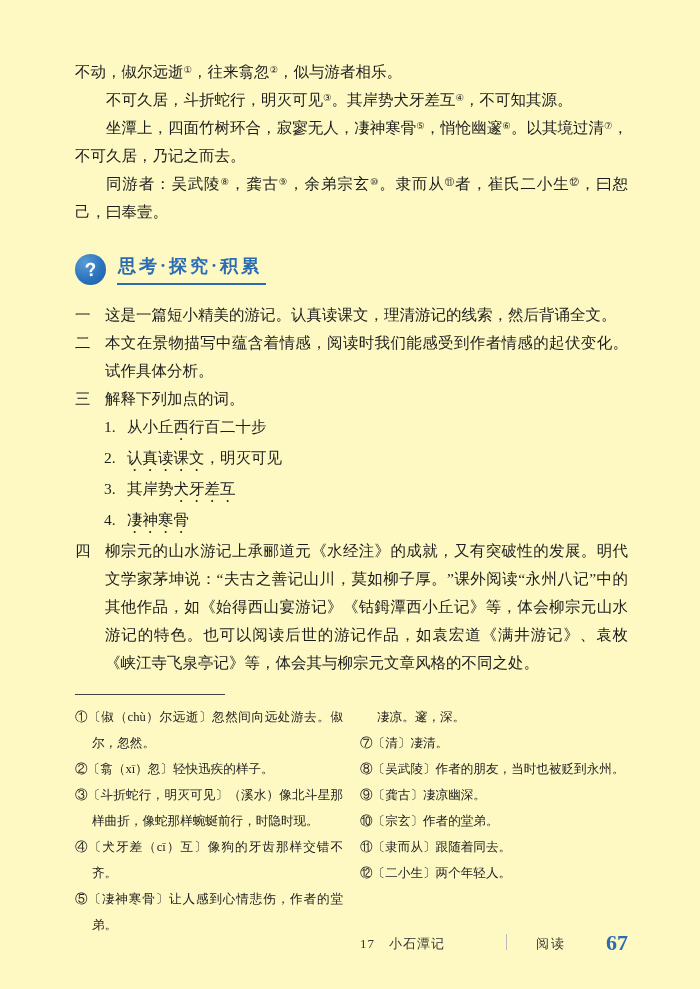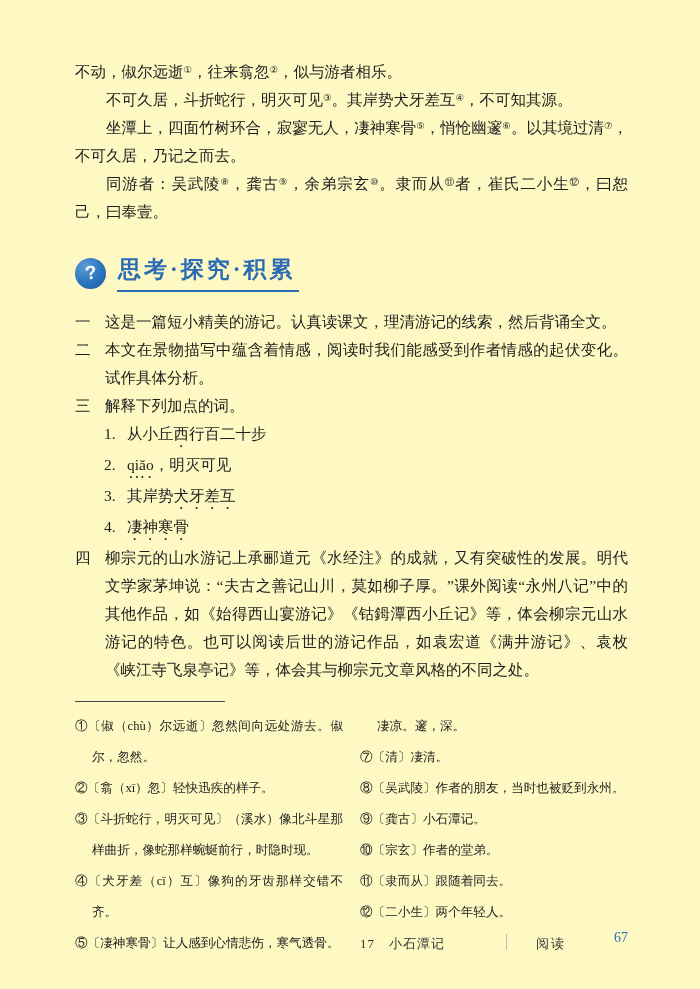--- a/index.html
+++ b/index.html
@@ -20,48 +20,48 @@
   .section-header { display:flex; align-items:center; gap:11px; margin:28px 0 16px 0; }
   .icon-circle {
     width:31px; height:31px; border-radius:50%;
     background:radial-gradient(circle at 32% 28%, #5b9bd5 0%, #2a74be 55%, #1d5a9e 100%);
     color:#ffffff; display:flex; align-items:center; justify-content:center;
     font-family:"Liberation Sans","DejaVu Sans",sans-serif;
     font-weight:bold; font-size:19px; transform:none; flex:0 0 auto;
   }
   .icon-circle span { display:block; transform:rotate(-8deg); }
   .section-title {
-    color:#2b6cb5; font-size:23px; font-weight:bold; letter-spacing:3px;
+    color:#2b6cb5; font-size:18px; font-weight:bold; letter-spacing:3px;
     border-bottom:2px solid #2b6cb5; padding:0 4px 5px 1px;
   }
 
   
   .exercise { display:flex; font-size:15.5px; line-height:28px; }
   .ex-num { flex:0 0 30px; }
   .ex-body { flex:1; text-align:justify; }
   .exercise.subitem { margin-left:29px; }
   .exercise.subitem .ex-num { flex:0 0 23px; }
   .em-dots {
     -webkit-text-emphasis:filled dot #1d1d1d; text-emphasis:filled dot #1d1d1d;
     -webkit-text-emphasis-position:under right; text-emphasis-position:under right;
   }
 
   
   .fn-divider { width:150px; border-top:1.5px solid #444; margin:17px 0 9px 0; }
-  .footnotes { display:flex; gap:17px; font-size:12.6px; line-height:31px; color:#222; }
+  .footnotes { display:flex; gap:17px; font-size:12.6px; line-height:26px; color:#222; }
   .fn-col { width:50%; }
   .fn-entry { padding-left:1.35em; text-indent:-1.35em; text-align:justify; }
   .fn-entry.cont { text-indent:0; }
 
   
   .footer { position:absolute; left:0; right:72px; bottom:36px; height:22px; font-size:13px; color:#333; }
   .footer .lesson { position:absolute; left:360px; top:4px; letter-spacing:1px; }
   .footer .foot-rule { position:absolute; left:506px; top:3px; width:1px; height:16px; background:#bbb; }
   .footer .read-label { position:absolute; right:62px; top:4px; letter-spacing:2px; }
-  .footer .page-num { position:absolute; right:0; top:-1px; color:#2b6cb5; font-size:14px; font-weight:normal; }
+  .footer .page-num { position:absolute; right:0; top:-1px; color:#2b6cb5; font-size:22px; font-weight:bold; }
 </style>
 </head>
 <body>
 
 <div class="page">
   <div class="content">
 
     <div>
         <div class="para"><span>不动，俶尔远逝</span><span class="sup">①</span><span>，往来翕忽</span><span class="sup">②</span><span>，似与游者相乐。</span></div>
         <div class="para indent"><span>不可久居，斗折蛇行，明灭可见</span><span class="sup">③</span><span>。其岸势犬牙差互</span><span class="sup">④</span><span>，不可知其源。</span></div>
@@ -88,21 +88,21 @@
         <div class="exercise">
           <div class="ex-num">三</div>
           <div class="ex-body"><span>解释下列加点的词。</span></div>
         </div>
         <div class="exercise subitem">
           <div class="ex-num">1.</div>
           <div class="ex-body"><span>从小丘</span><span class="em-dots">西</span><span>行百二十步</span></div>
         </div>
         <div class="exercise subitem">
           <div class="ex-num">2.</div>
-          <div class="ex-body"><span class="em-dots">qiǎo</span><span>，明灭可见</span></div>
+          <div class="ex-body"><span class="em-dots">认真读课文</span><span>，明灭可见</span></div>
         </div>
         <div class="exercise subitem">
           <div class="ex-num">3.</div>
           <div class="ex-body"><span>其岸势</span><span class="em-dots">犬牙差互</span></div>
         </div>
         <div class="exercise subitem">
           <div class="ex-num">4.</div>
           <div class="ex-body"><span class="em-dots">凄神寒骨</span></div>
         </div>
         <div class="exercise">
@@ -112,27 +112,27 @@
       </div>
 
     <div class="fn-divider"></div>
 
     <div class="footnotes">
       <div class="fn-col">
           <div class="fn-entry">①〔俶（chù）尔远逝〕忽然间向远处游去。俶尔，忽然。</div>
           <div class="fn-entry">②〔翕（xī）忽〕轻快迅疾的样子。</div>
           <div class="fn-entry">③〔斗折蛇行，明灭可见〕（溪水）像北斗星那样曲折，像蛇那样蜿蜒前行，时隐时现。</div>
           <div class="fn-entry">④〔犬牙差（cī）互〕像狗的牙齿那样交错不齐。</div>
-          <div class="fn-entry">⑤〔凄神寒骨〕让人感到心情悲伤，寒气透骨。</div>
+          <div class="fn-entry">⑤〔凄神寒骨〕让人感到心情悲伤，作者的堂弟。</div>
         </div>
       <div class="fn-col">
           <div class="fn-entry cont">凄凉。邃，深。</div>
           <div class="fn-entry">⑦〔清〕凄清。</div>
           <div class="fn-entry">⑧〔吴武陵〕作者的朋友，当时也被贬到永州。</div>
-          <div class="fn-entry">⑨〔龚古〕小石潭记。</div>
+          <div class="fn-entry">⑨〔龚古〕凄凉幽深。</div>
           <div class="fn-entry">⑩〔宗玄〕作者的堂弟。</div>
           <div class="fn-entry">⑪〔隶而从〕跟随着同去。</div>
           <div class="fn-entry">⑫〔二小生〕两个年轻人。</div>
         </div>
     </div>
   </div>
 
   <div class="footer">
     <span class="lesson">
       <span>17</span>　<span>小石潭记</span>

